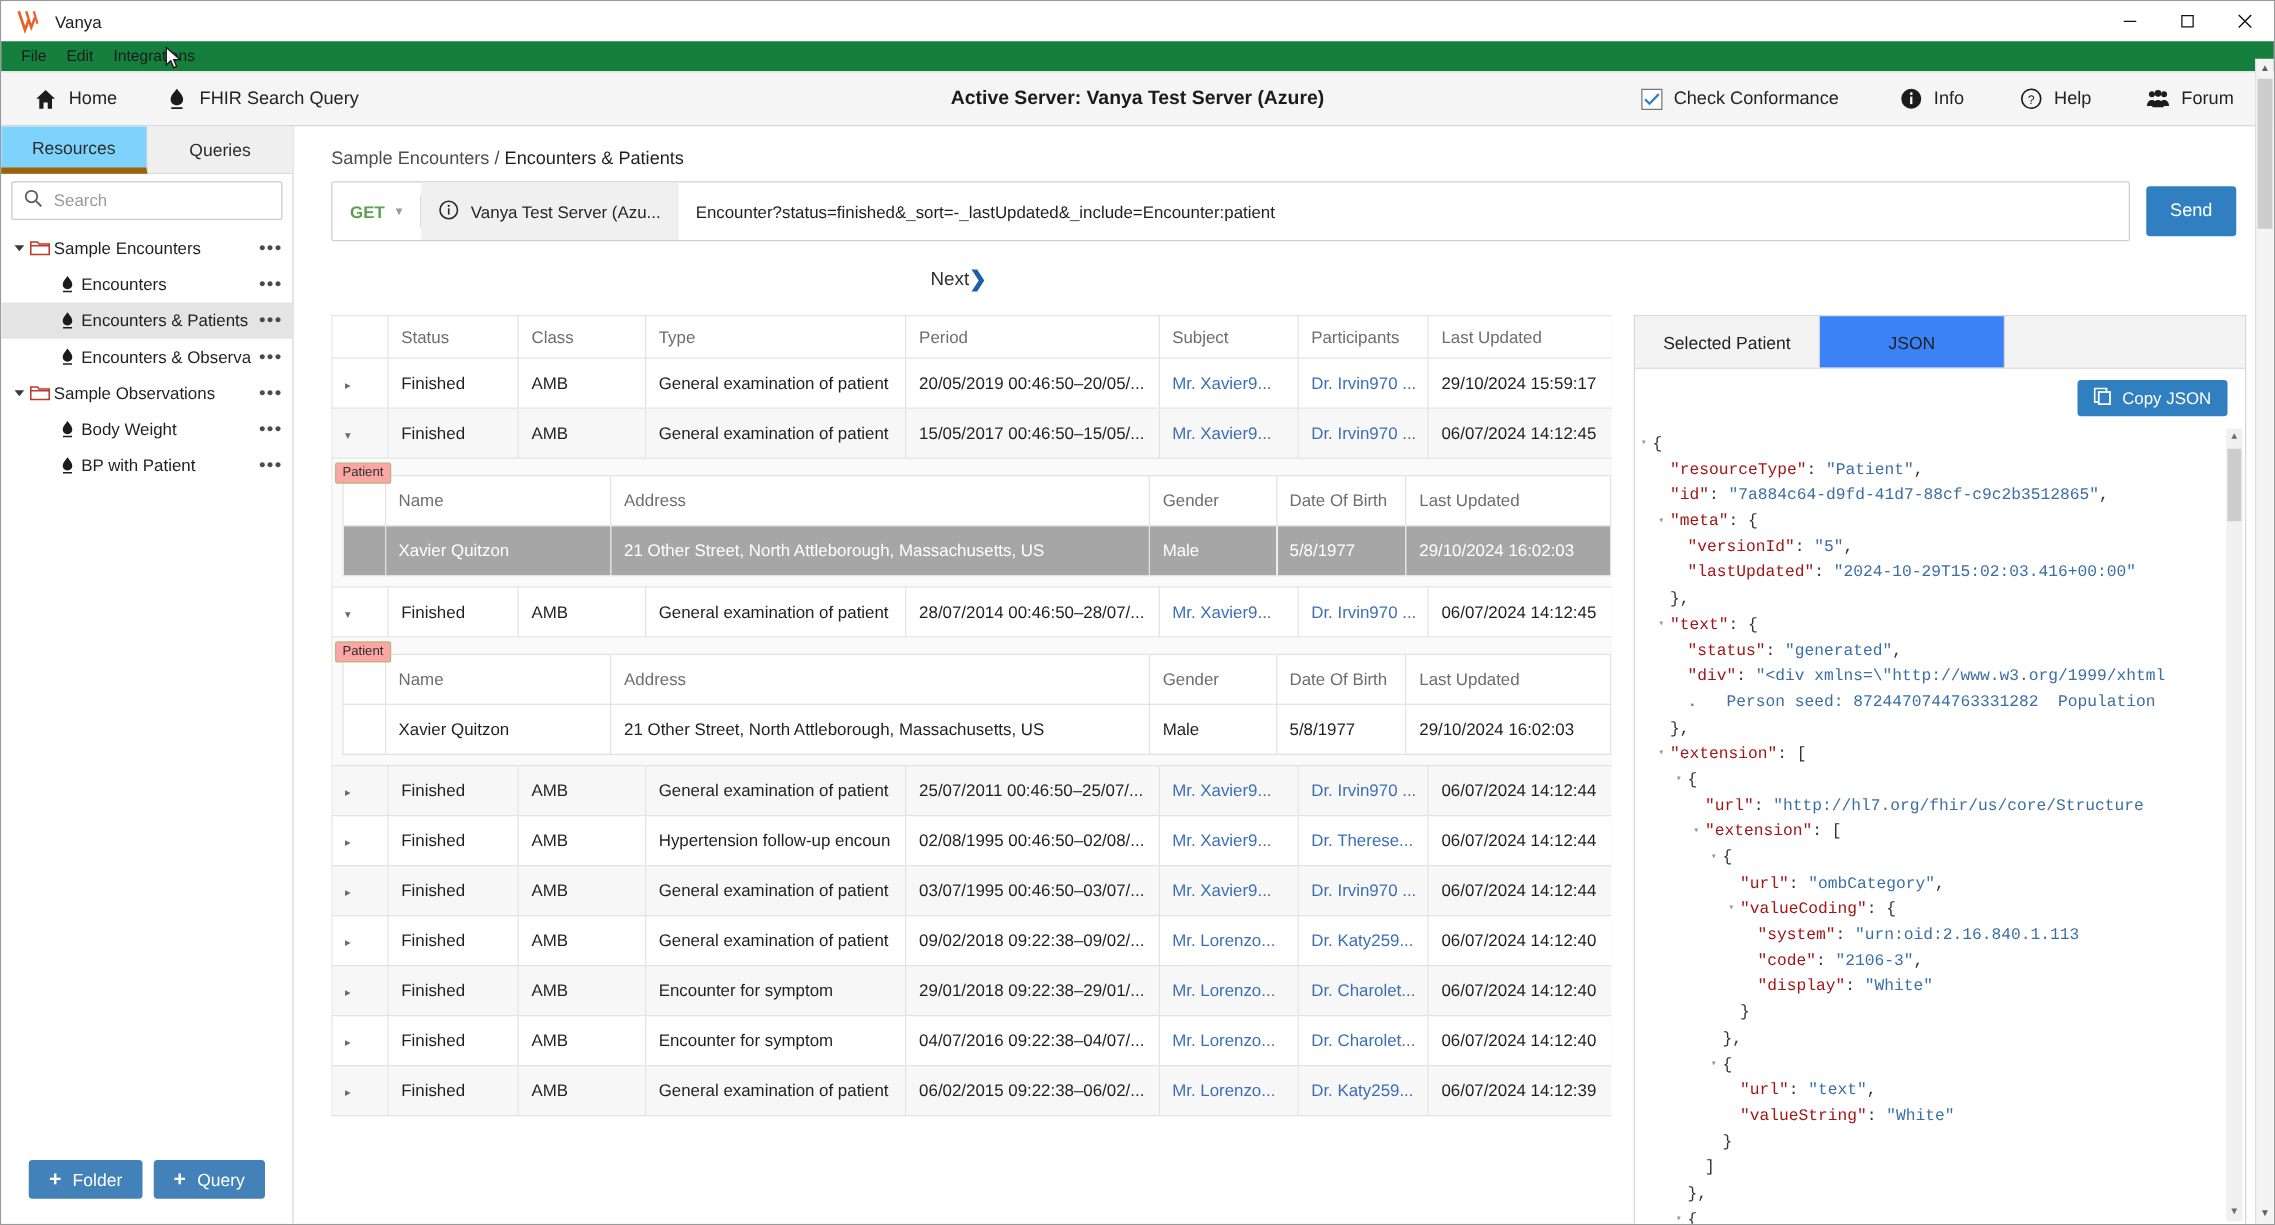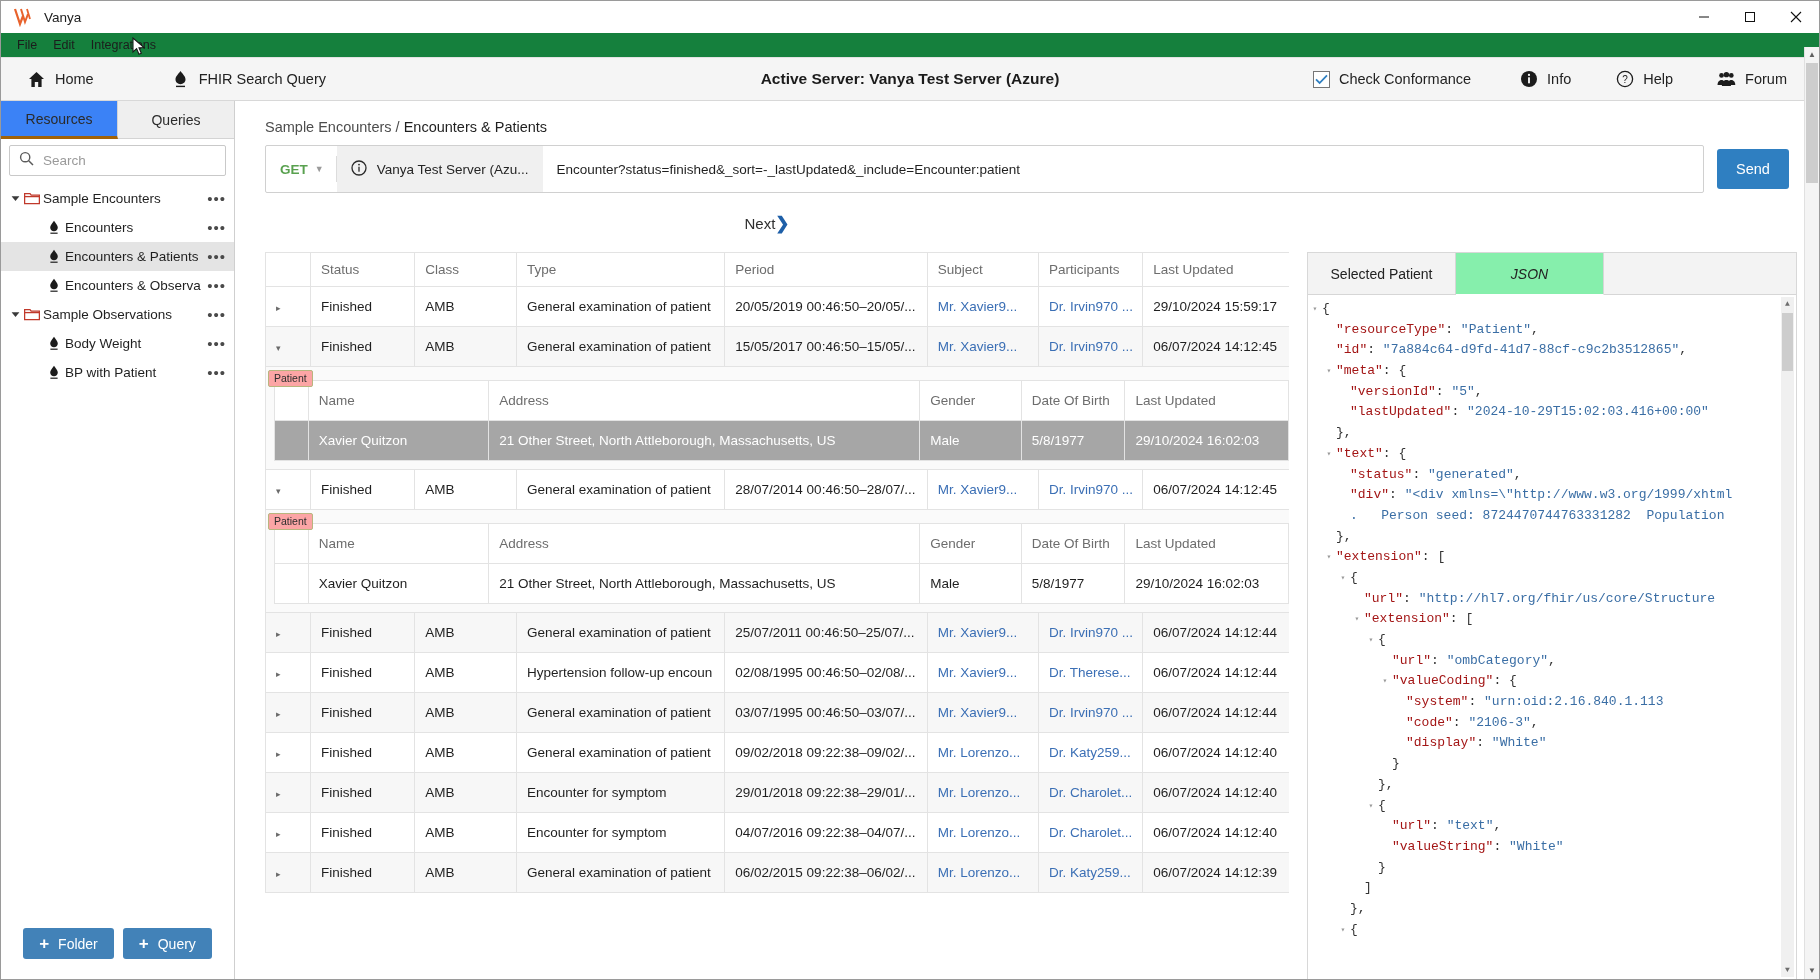--- a/index.html
+++ b/index.html
@@ -55,21 +55,20 @@
   }
 
   
   .toolbar {
     height: 44px; flex: 0 0 44px;
     display: flex; align-items: center;
     background: #f5f5f5;
     border-top: 1px solid #e2e2e2;
     border-bottom: 1px solid #d8d8d8;
     position: relative;
-    gap: 39px;
   }
   .tb-btn {
     display: flex; align-items: center; gap: 9px;
     padding: 5px 12px; margin-left: 14px;
     font-size: 14.5px; color: #222;
   }
   .tb-title {
     position: absolute; left: 0; right: 0;
     text-align: center;
     font-size: 15.5px; font-weight: bold; color: #1b1b1b;
@@ -101,21 +100,21 @@
     border-right: 1px solid #cfcfcf;
     display: flex; flex-direction: column;
     min-height: 0;
   }
   .side-tabs { display: flex; height: 38px; flex: 0 0 38px; border-bottom: 1px solid #d4d4d4; }
   .side-tab {
     flex: 1; display: flex; align-items: center; justify-content: center;
     font-size: 14px; color: #2b2b2b;
     background: #efefef; border-right: 1px solid #d4d4d4;
   }
-  .side-tab.active { background: #3b82f6; border-bottom: 3px solid #a16207; margin-bottom: -1px; }
+  .side-tab.active { background: #7dd3fc; border-bottom: 5px solid #a16207; margin-bottom: -1px; }
   .search-wrap { padding: 6px 8px 4px 8px; }
   .search-box {
     display: flex; align-items: center; gap: 9px;
     height: 31px; border: 1px solid #c9c9c9; background: #fff;
     padding: 0 9px; border-radius: 2px;
   }
   .search-box input {
     border: none; outline: none; flex: 1;
     font-family: "Liberation Sans", sans-serif;
     font-size: 13.5px; color: #333; background: transparent;
@@ -259,21 +258,21 @@
     border: 1px solid #d8d8d8; border-bottom: none;
     background: #fff; min-height: 0;
     margin-top: 0;
   }
   .rp-tabs { display: flex; height: 42px; flex: 0 0 42px; border-bottom: 1px solid #d6d6d6; background: #f3f3f3;}
   .rp-tab {
     min-width: 148px; display: flex; align-items: center; justify-content: center;
     font-size: 14px; color: #222; border-right: 1px solid #d6d6d6;
     background: #f3f3f3;
   }
-  .rp-tab.active { background: #86efac; border-bottom: 1px solid #fff; margin-bottom: -1px; font-style: italic; }
+  .rp-tab.active { background: #3b82f6; border-bottom: 1px solid #fff; margin-bottom: -1px; }
   .rp-toolbar { height: 46px; flex: 0 0 46px; display: flex; align-items: center; justify-content: flex-end; padding-right: 14px;}
   .copy-btn {
     background: #2f7fc1; color: #fff; border: none;
     height: 29px; padding: 0 13px; border-radius: 3px;
     display: inline-flex; align-items: center; gap: 9px;
     font-family: "Liberation Sans", sans-serif; font-size: 13.5px;
   }
   .json-view {
     flex: 1 1 auto; min-height: 0; position: relative;
     overflow: hidden;
@@ -749,20 +748,31 @@
                 </tr>
               </tbody>
           </table>
         </div>
 
         <div class="rightpanel">
           <div class="rp-tabs">
             <div class="rp-tab">Selected Patient</div>
             <div class="rp-tab active">JSON</div>
             <div class="rp-tab" style="flex:1;min-width:0;border-right:none"></div>
+          </div>
+          <div class="rp-toolbar">
+            <button class="copy-btn">
+              <span>
+                <svg width="14" height="14" viewBox="0 0 14 14">
+                    <rect x="0.7" y="0.7" width="9.5" height="11" fill="none" stroke="#fff" stroke-width="1.4"></rect>
+                    <rect x="4" y="3.6" width="9" height="9.7" fill="#2f7fc1" stroke="#fff" stroke-width="1.4"></rect>
+                  </svg>
+              </span>
+              <span>Copy JSON</span>
+            </button>
           </div>
           <div class="json-view">
             <div id="json-lines">
                 <div class="jline"><span class="jarrow open"></span><span class="jtext"><span class="p">{</span></span></div>
                 <div class="jline"><span class="jarrow blank guide"></span><span class="jarrow blank"></span><span class="jtext"><span class="k">"resourceType"</span><span class="p">: </span><span class="s">"Patient"</span><span class="p">,</span></span></div>
                 <div class="jline"><span class="jarrow blank guide"></span><span class="jarrow blank"></span><span class="jtext"><span class="k">"id"</span><span class="p">: </span><span class="s">"7a884c64-d9fd-41d7-88cf-c9c2b3512865"</span><span class="p">,</span></span></div>
                 <div class="jline"><span class="jarrow blank guide"></span><span class="jarrow open"></span><span class="jtext"><span class="k">"meta"</span><span class="p">: {</span></span></div>
                 <div class="jline"><span class="jarrow blank guide"></span><span class="jarrow blank guide"></span><span class="jarrow blank"></span><span class="jtext"><span class="k">"versionId"</span><span class="p">: </span><span class="s">"5"</span><span class="p">,</span></span></div>
                 <div class="jline"><span class="jarrow blank guide"></span><span class="jarrow blank guide"></span><span class="jarrow blank"></span><span class="jtext"><span class="k">"lastUpdated"</span><span class="p">: </span><span class="s">"2024-10-29T15:02:03.416+00:00"</span></span></div>
                 <div class="jline"><span class="jarrow blank guide"></span><span class="jarrow blank"></span><span class="jtext"><span class="p">},</span></span></div>

